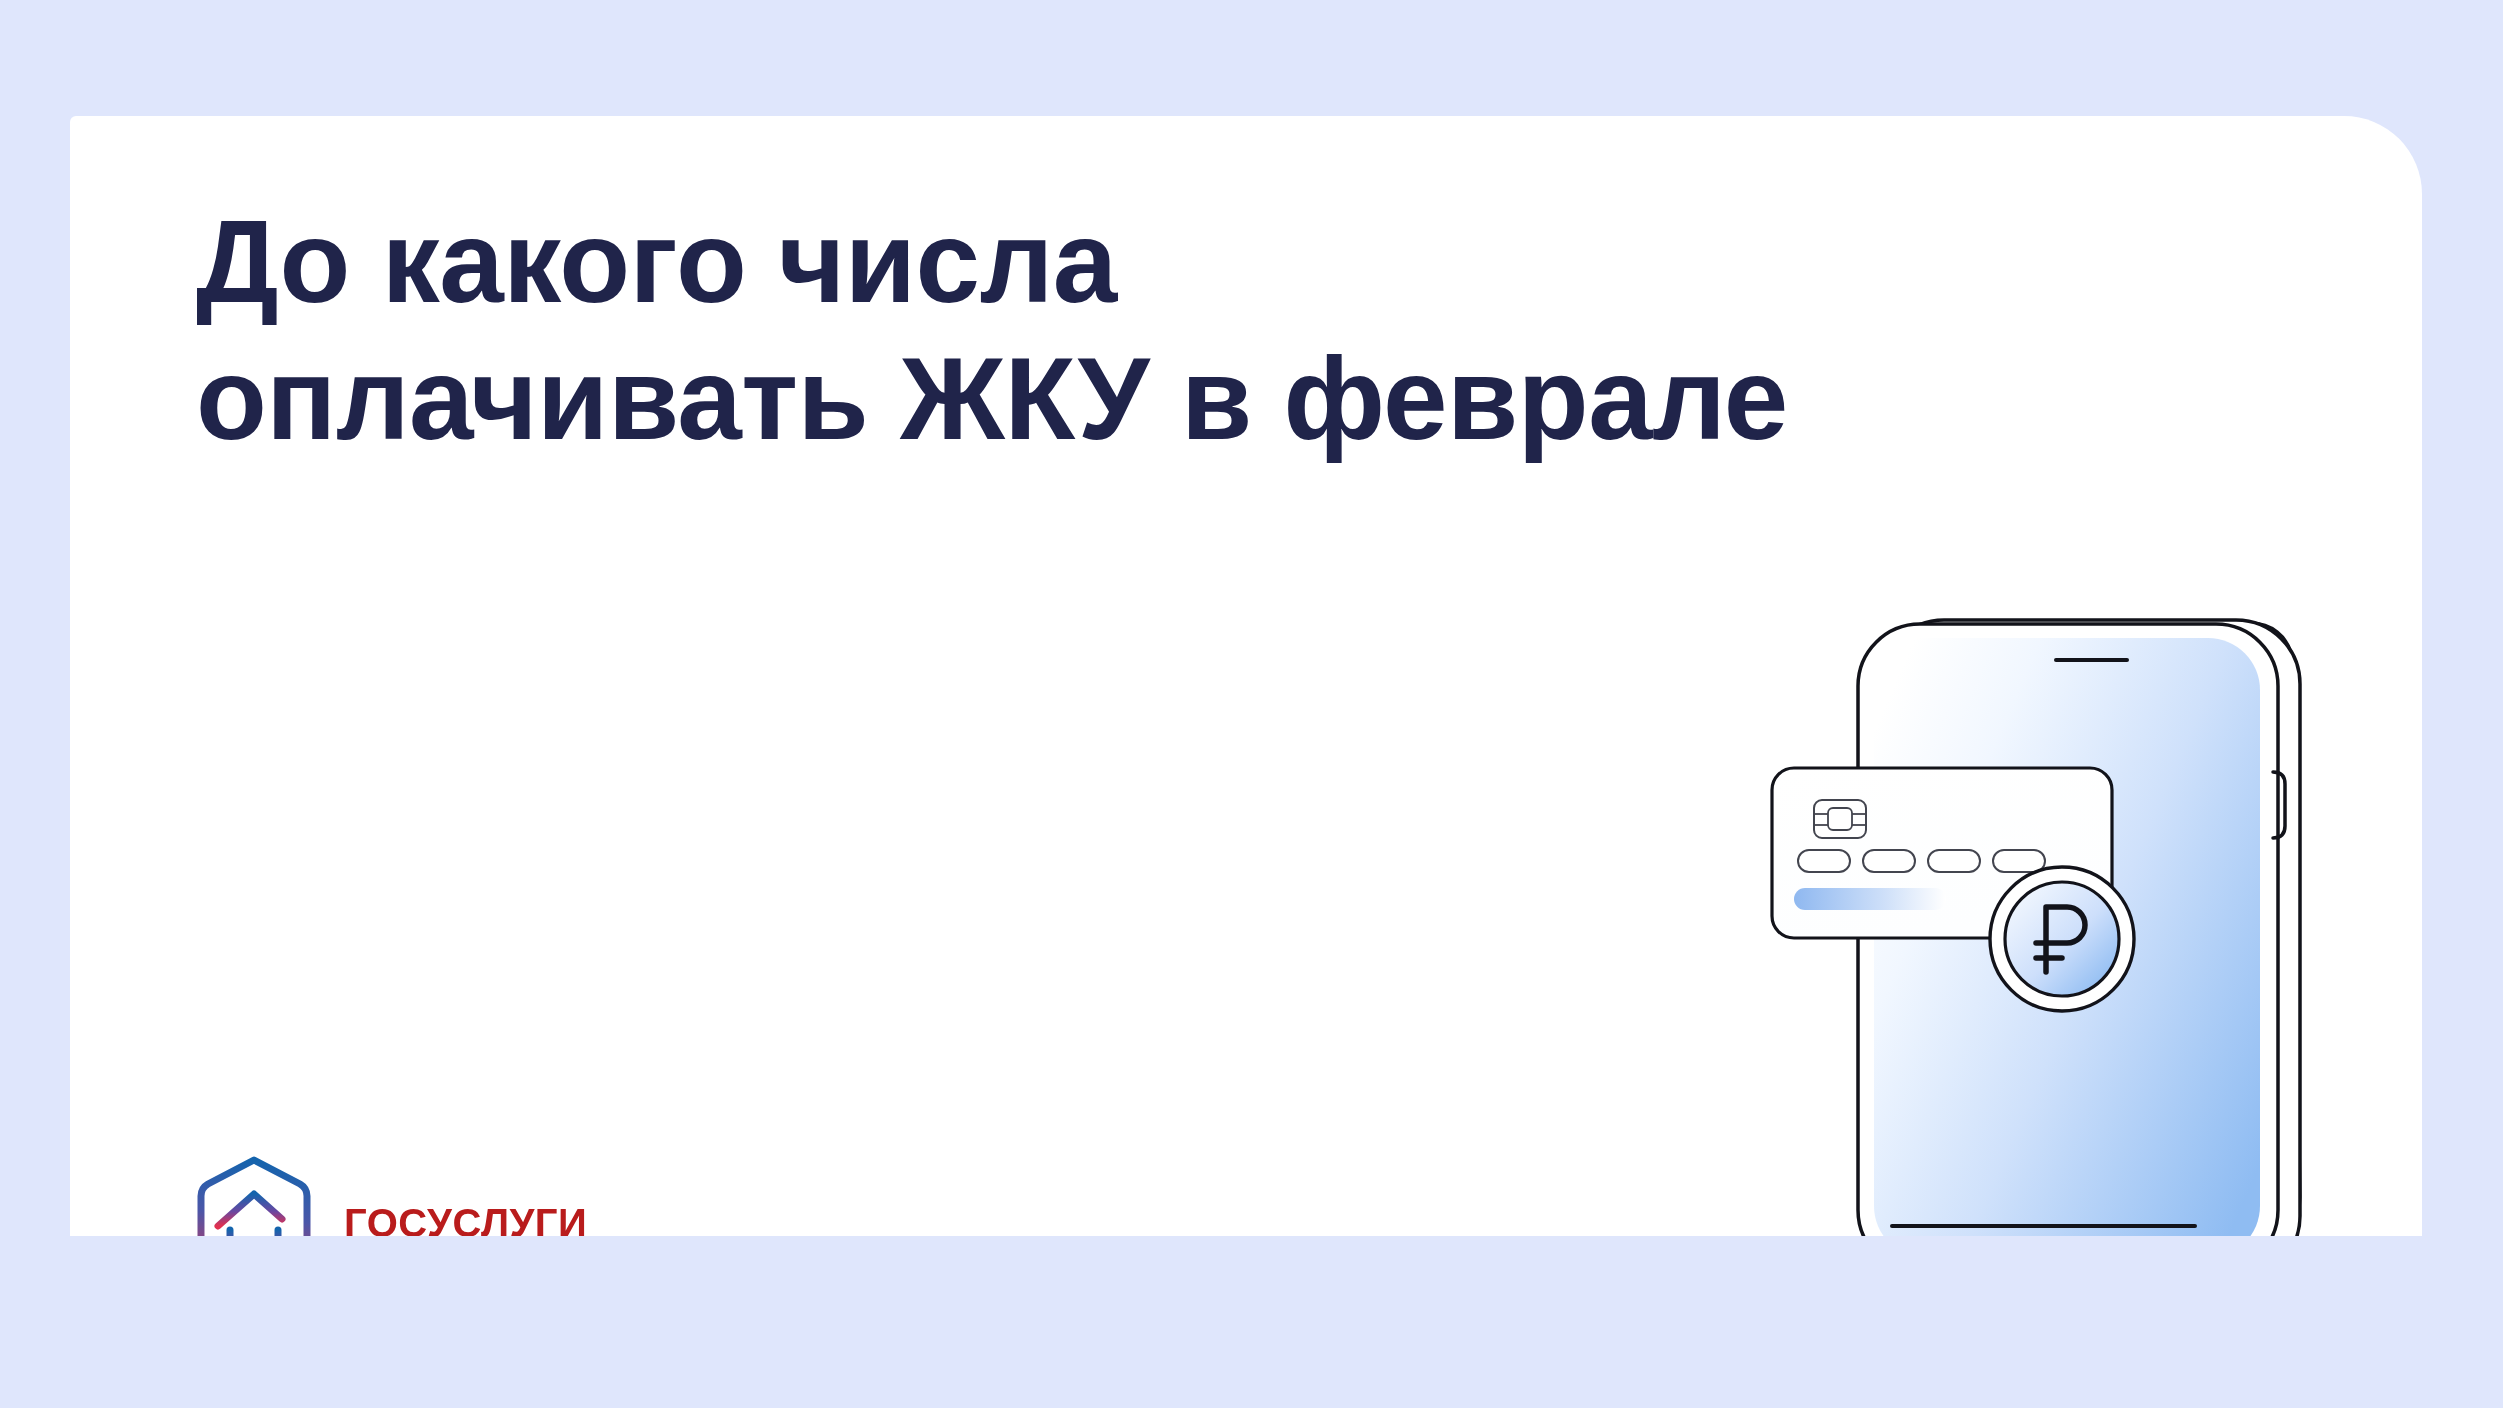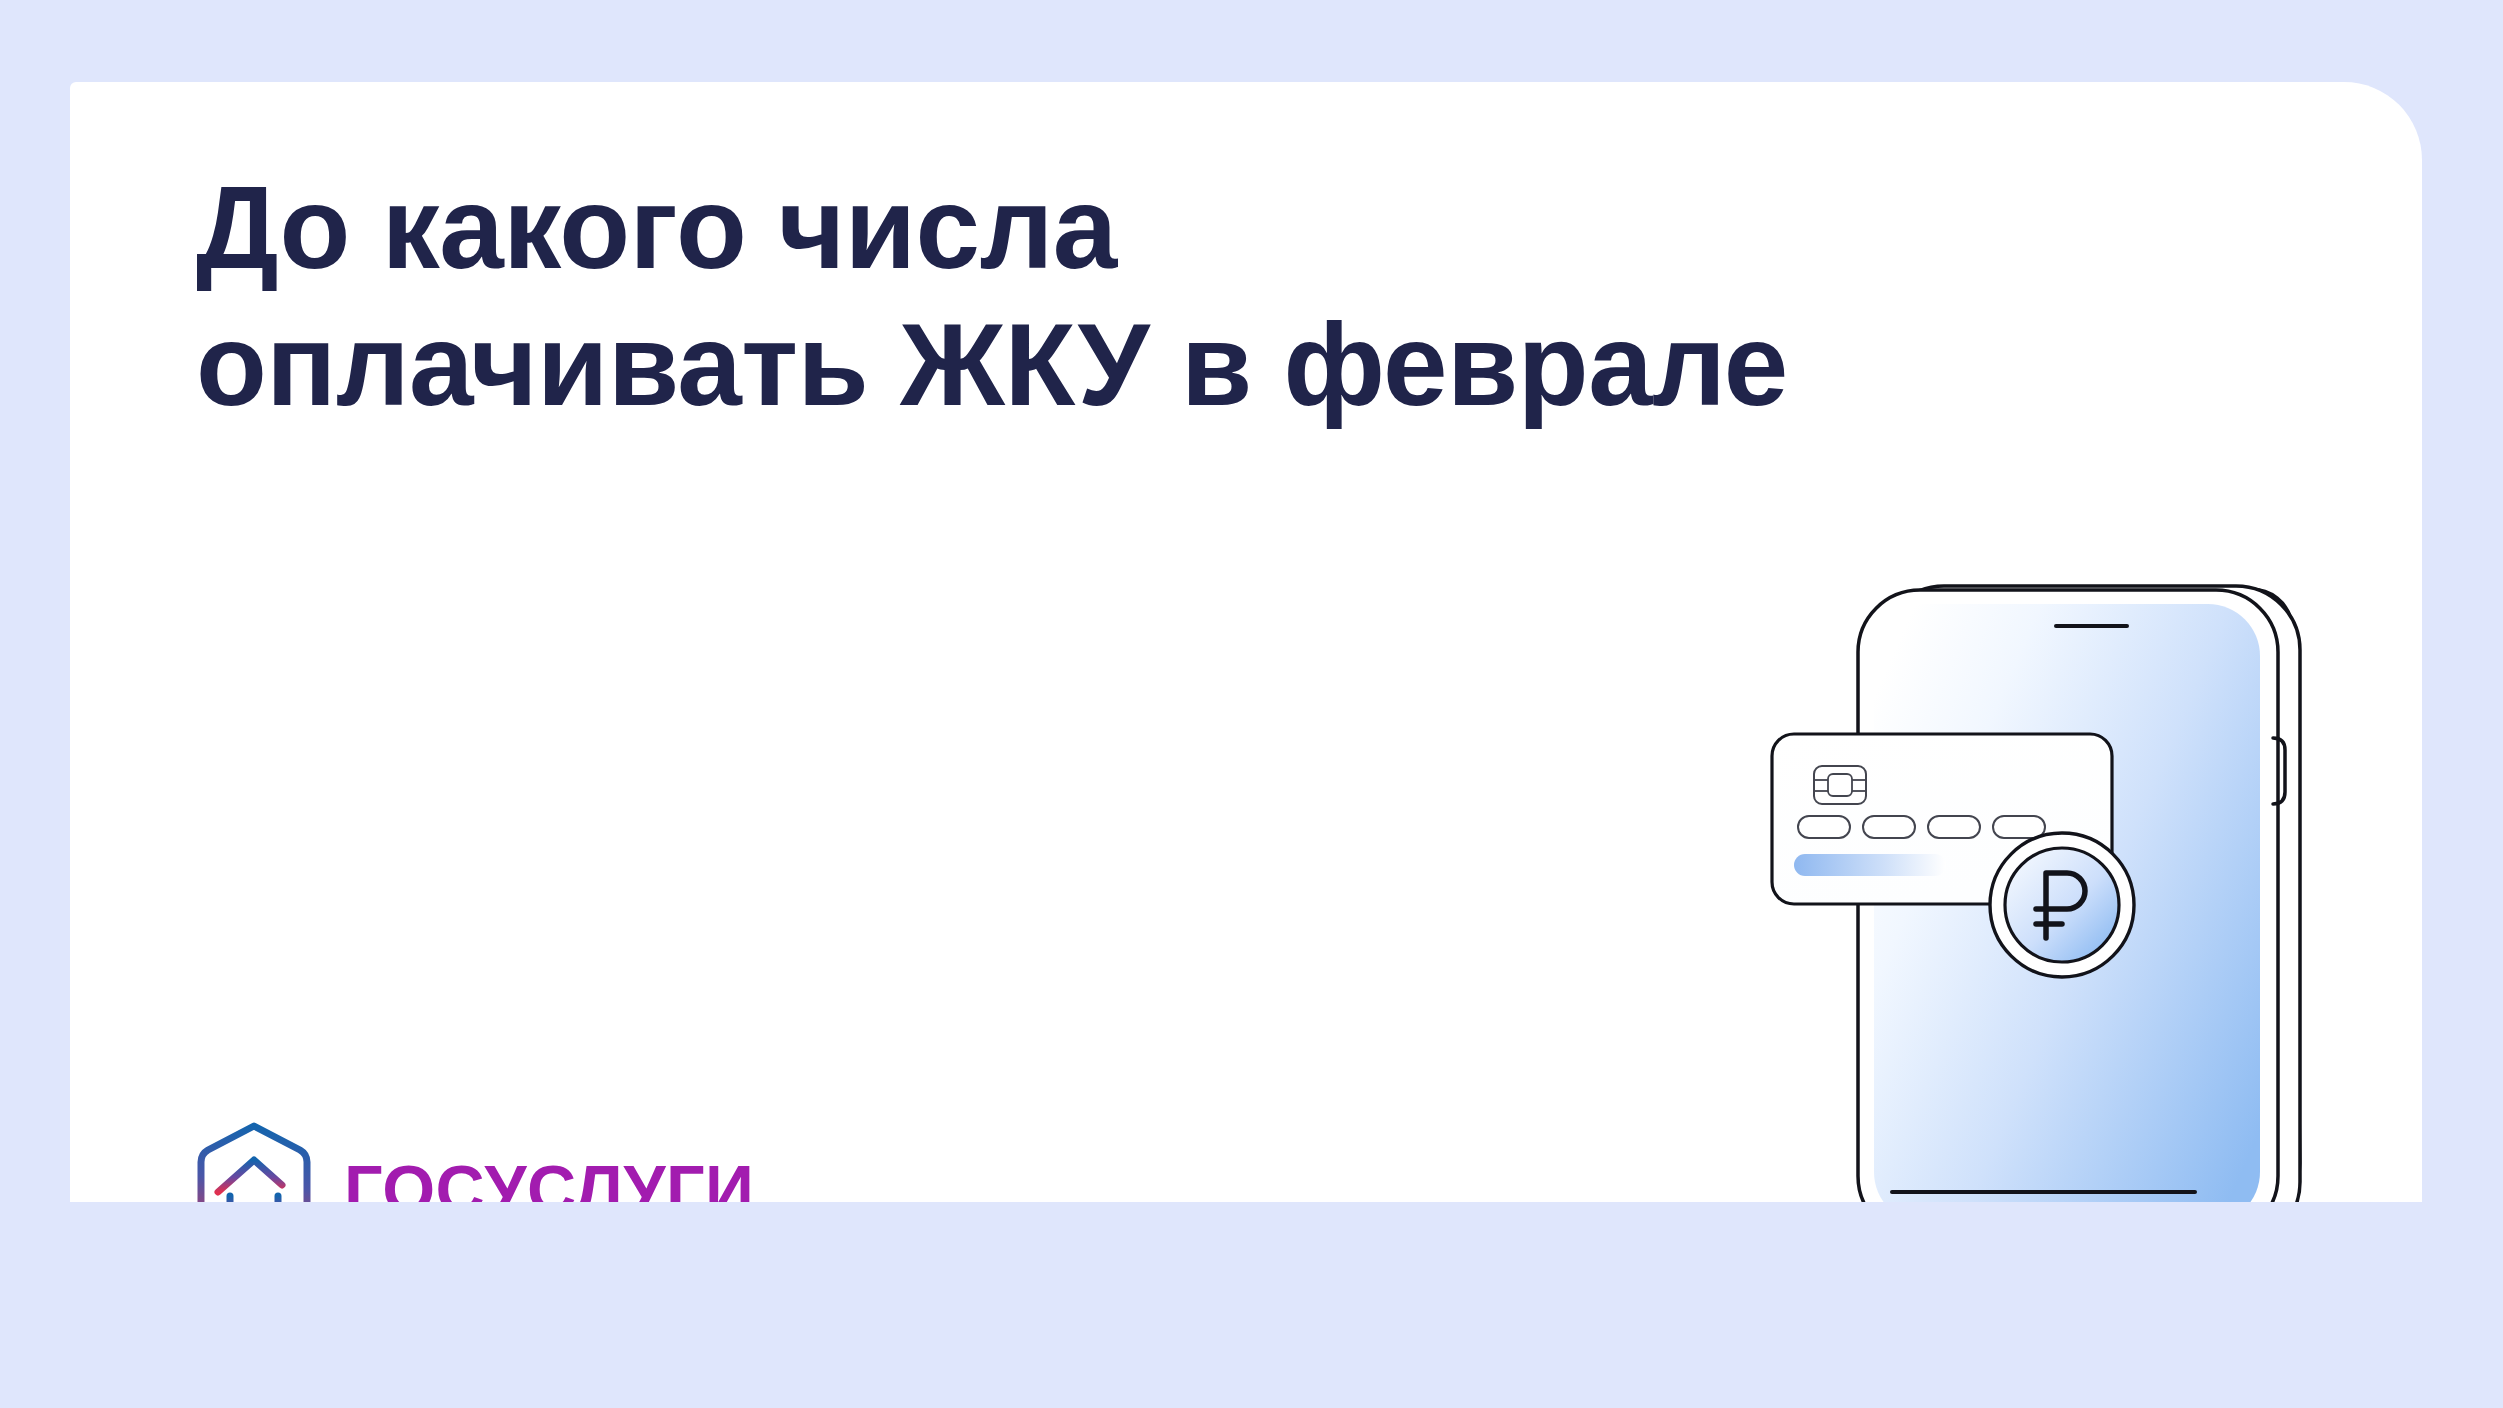--- a/index.html
+++ b/index.html
@@ -7,20 +7,21 @@
     padding: 0;
     background: #dfe6fc;
   }
   .stage {
     position: relative;
     width: 2503px;
     height: 1202px;
     background: #dfe6fc;
     overflow: hidden;
     font-family: "Liberation Sans", "DejaVu Sans", sans-serif;
+    margin-top: 34px;
   }
   .card-surface {
     position: absolute;
     left: 70px;
     top: 82px;
     width: 2352px;
     height: 1210px;
     background: #ffffff;
     border-radius: 6px 78px 78px 78px;
   }
@@ -48,23 +49,23 @@
     width: 128px;
     height: 142px;
     flex: 0 0 auto;
   }
   .logo-words {
     display: flex;
     flex-direction: column;
     line-height: 1;
   }
   .logo-word-top {
-    font-size: 68px;
+    font-size: 40px;
     font-weight: 700;
-    color: #a21caf;
+    color: #b91c1c;
     letter-spacing: 0.5px;
   }
   .logo-word-bottom {
     font-size: 56px;
     font-weight: 700;
     color: #e0304f;
     letter-spacing: 0.5px;
     margin-top: 8px;
   }
   .illustration {

